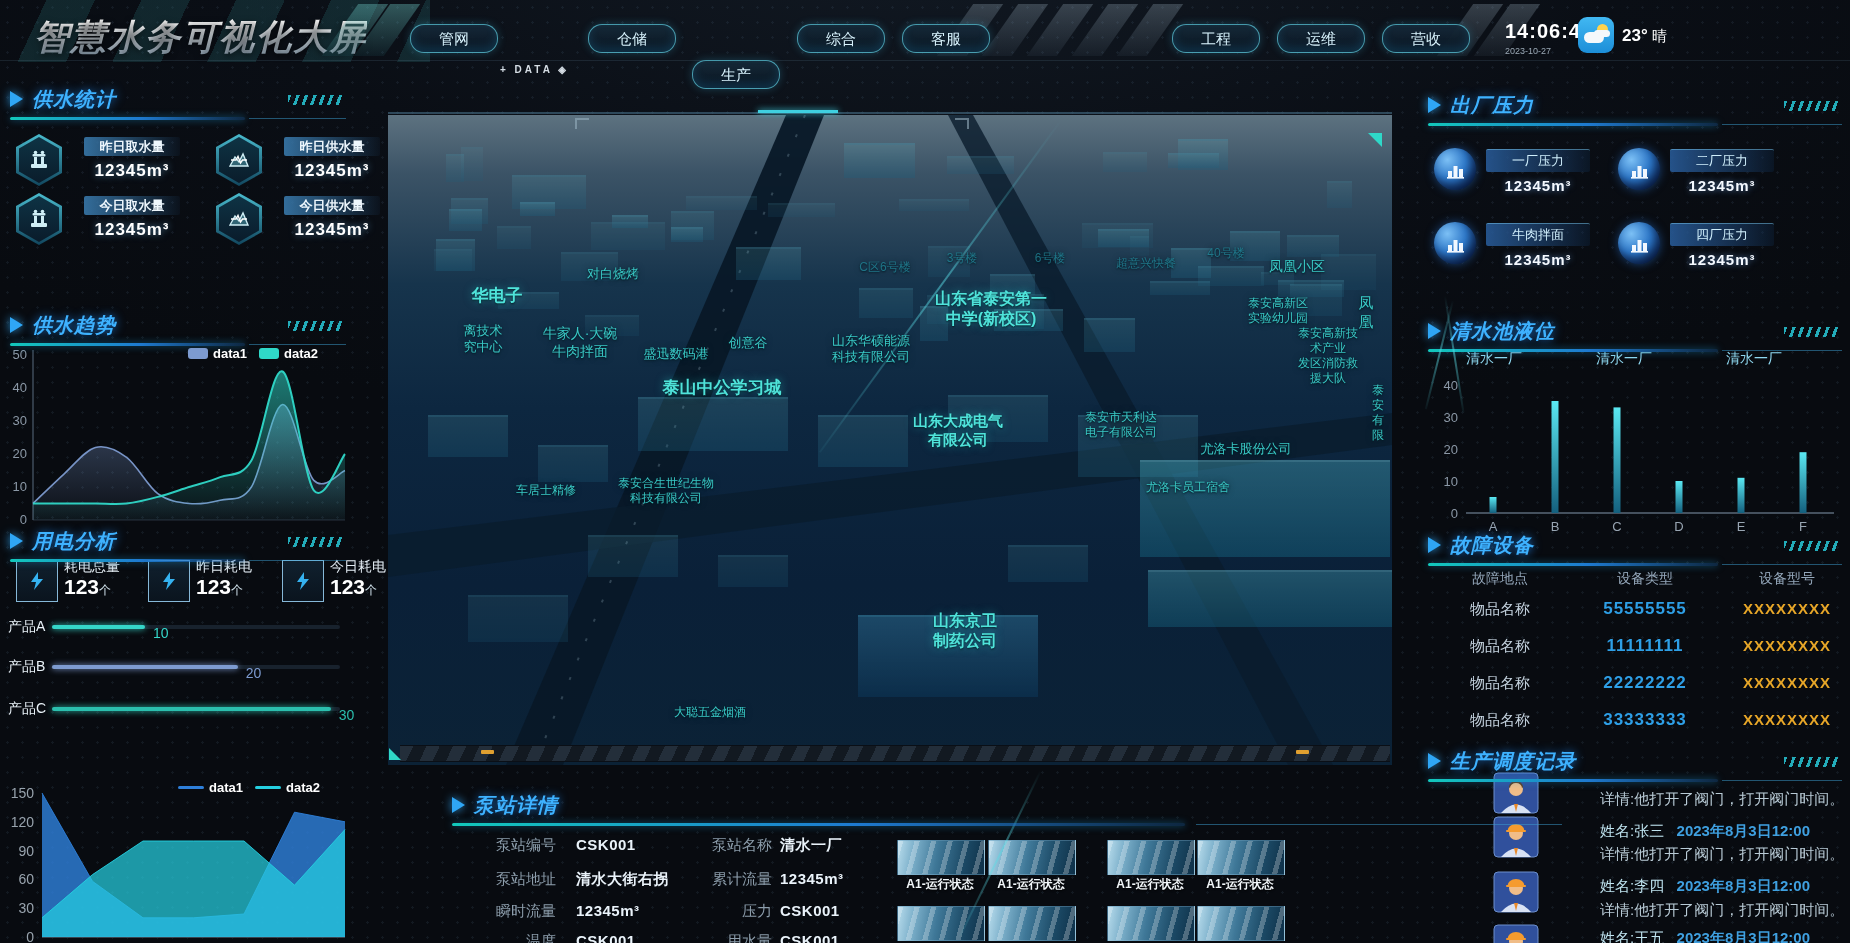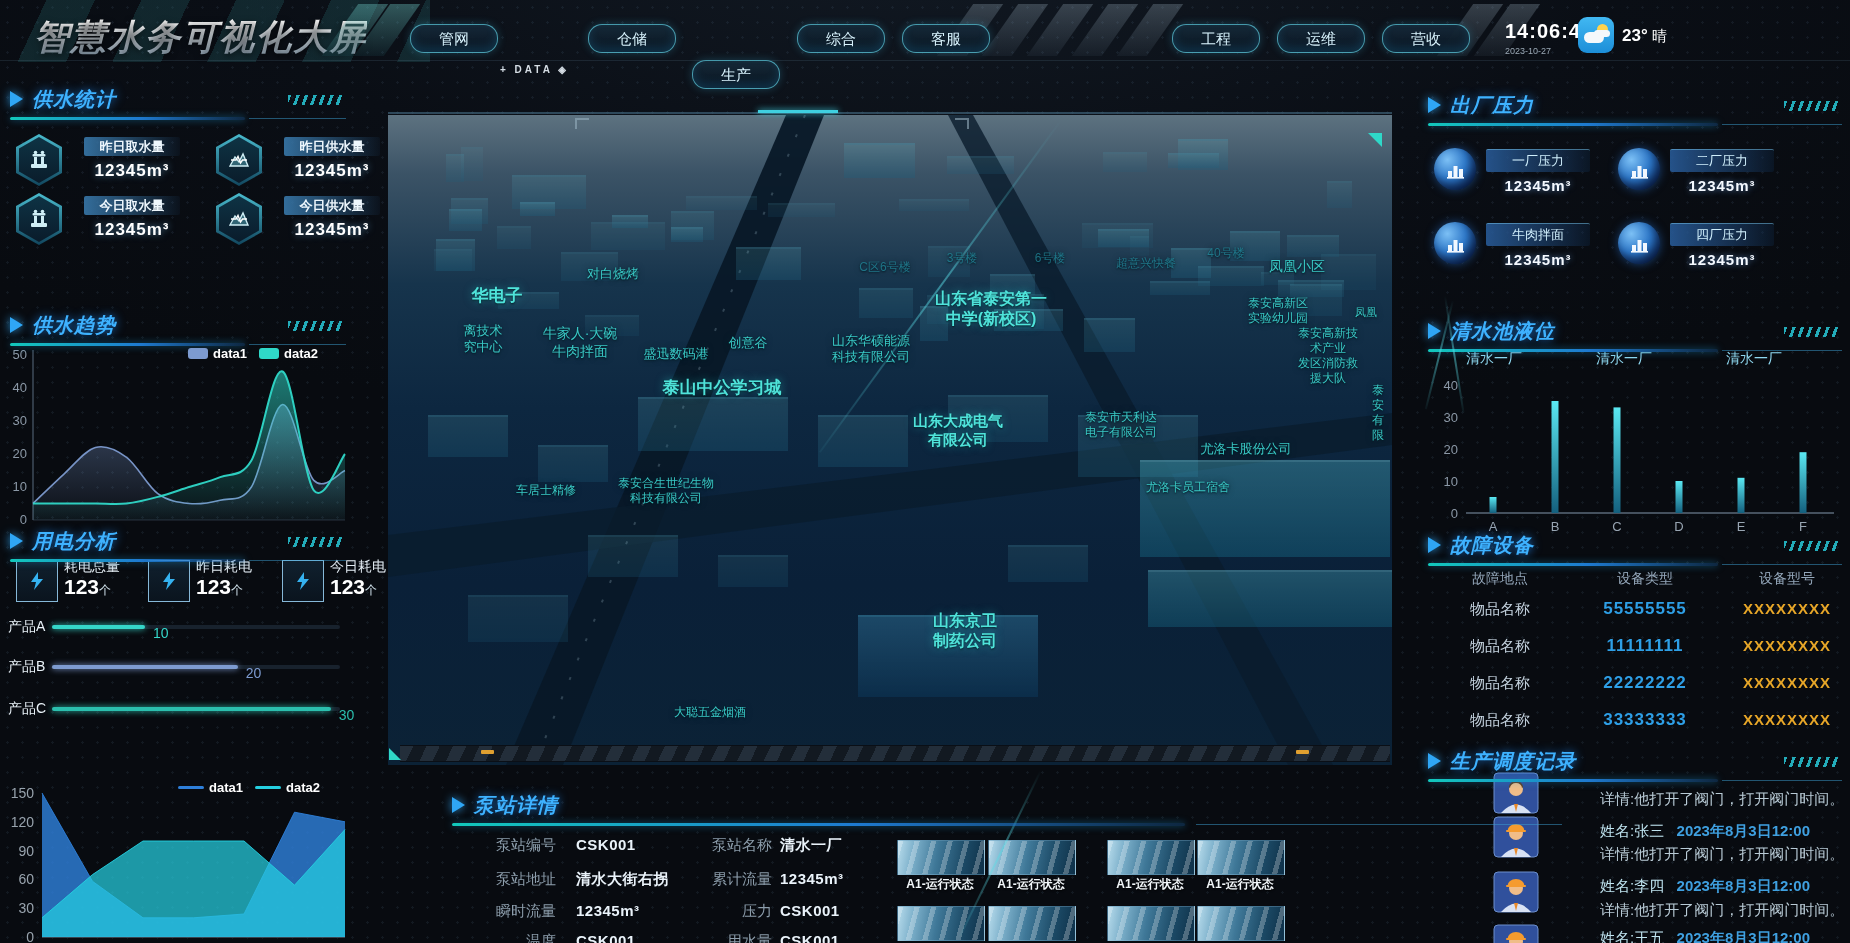--- a/index.html
+++ b/index.html
@@ -325,21 +325,21 @@
       <div class="maplab b1" style="left: 603px; top: 194px; font-size: 16px;">山东省泰安第一
 中学(新校区)</div>
       <div class="maplab" style="left: 483px; top: 234px; font-size: 13px;">山东华硕能源
 科技有限公司</div>
       <div class="maplab b1" style="left: 570px; top: 316px; font-size: 15px;">山东大成电气
 有限公司</div>
       <div class="maplab" style="left: 733px; top: 310px; font-size: 12px;">泰安市天利达
 电子有限公司</div>
       <div class="maplab bm1" style="left: 838px; top: 138px; font-size: 12px;">40号楼</div>
       <div class="maplab" style="left: 909px; top: 152px; font-size: 14px;">凤凰小区</div>
-      <div class="maplab" style="left: 978px; top: 198px; font-size: 11px;">凤凰</div>
+      <div class="maplab" style="left: 978px; top: 198px; font-size: 15px;">凤凰</div>
       <div class="maplab" style="left: 890px; top: 196px; font-size: 12px;">泰安高新区
 实验幼儿园</div>
       <div class="maplab" style="left: 940px; top: 241px; font-size: 12px;">泰安高新技术产业
 发区消防救援大队</div>
       <div class="maplab" style="left: 858px; top: 334px; font-size: 13px;">尤洛卡股份公司</div>
       <div class="maplab" style="left: 800px; top: 372px; font-size: 12px;">尤洛卡员工宿舍</div>
       <div class="maplab" style="left: 990px; top: 298px; font-size: 12px;">泰安
 有限</div>
       <div class="maplab" style="left: 278px; top: 376px; font-size: 12px;">泰安合生世纪生物
 科技有限公司</div>

